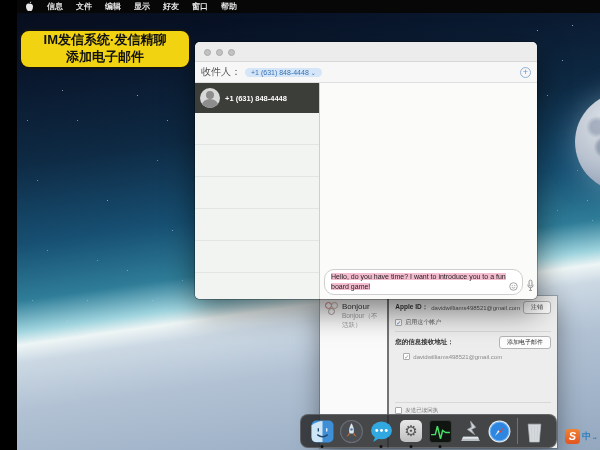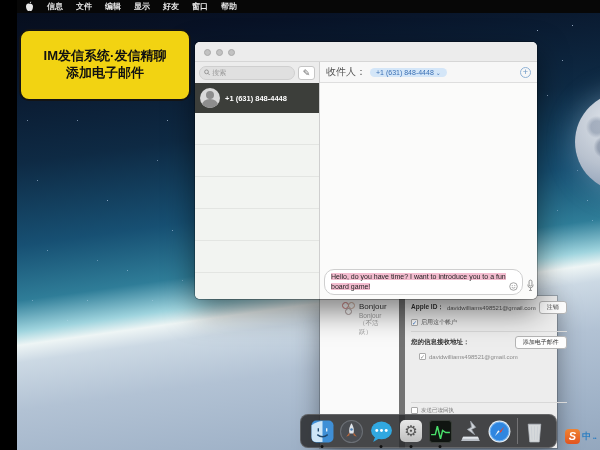--- a/index.html
+++ b/index.html
@@ -42,21 +42,21 @@
 
   
   .menubar { position:absolute; left:0; top:0; width:600px; height:13px; background:#070707;
     display:flex; align-items:center; gap:13px; padding:0 8px; z-index:70; }
   .menubar .apple { width:9px; height:11px; display:inline-block; }
   .menubar span.mi { color:#e8e8e8; font-size:8px; font-weight:bold; line-height:13px; white-space:nowrap; }
 
   
   .note { position:absolute; left:2px; top:29px; width:172px; z-index:40;
     background:#f2d312; border:2px solid #141414; border-radius:10px;
-    padding:17px 4px; text-align:center; color:#111; font-weight:bold;
+    padding:1px 4px; text-align:center; color:#111; font-weight:bold;
     font-size:13px; line-height:1.3; }
 
   
   .msgwin { position:absolute; left:178px; top:42px; width:342px; height:257px; z-index:30;
     border-radius:5px; overflow:hidden; background:#fbfbfa;
     box-shadow:0 12px 30px rgba(0,0,0,.5), 0 0 0 1px rgba(0,0,0,.25); }
   .titlebar { position:absolute; left:0; top:0; width:100%; height:20px; background:#ececec;
     border-bottom:1px solid #d6d6d6; }
   .lights { position:absolute; left:9px; top:7px; display:flex; gap:5px; }
   .light { width:7px; height:7px; border-radius:50%; background:#c2c2c2; border:1px solid #a9a9a9; }
@@ -93,21 +93,21 @@
   .field { flex:1; background:#fff; border:1px solid #cfcfcf; border-radius:10px;
     padding:2px 16px 2px 6px; font-size:7px; line-height:1.45; color:#222; position:relative; min-height:18px; }
   .field .hl { background:#f4bdd0; }
   .smiley { position:absolute; right:4px; bottom:3px; width:9px; height:9px; }
   .mic { width:9px; height:13px; flex:none; margin-bottom:3px; }
 
   
   .prefwin { position:absolute; left:303px; top:296px; width:237px; height:152px; z-index:10;
     background:#ededed; box-shadow:0 8px 24px rgba(0,0,0,.4), 0 0 0 1px rgba(0,0,0,.2);
     display:flex; font-size:7px; }
-  .pref-side { width:85px; background:#fafafa; border-right:6px solid #737373; padding:6px 22px; }
+  .pref-side { width:85px; background:#fafafa; border-right:2px solid #737373; padding:6px 5px; }
   .bonjour { display:flex; gap:4px; align-items:flex-start; }
   .bonjour-icon { width:13px; height:13px; position:relative; flex:none; }
   .bonjour-icon i { position:absolute; width:7px; height:7px; border-radius:50%; border:1.5px solid #c9a06a; }
   .bonjour-icon i:nth-child(1){ left:0; top:0; border-color:#c77; }
   .bonjour-icon i:nth-child(2){ right:0; top:0; border-color:#ca9; }
   .bonjour-icon i:nth-child(3){ left:3px; bottom:0; border-color:#a99; }
   .bonjour-title { font-size:8px; color:#333; }
   .bonjour-sub { font-size:6.5px; color:#9a9a9a; margin-top:1px; }
   .pref-main { flex:1; padding:5px 6px; position:relative; }
   .row { display:flex; align-items:center; gap:3px; margin-bottom:4px; }
@@ -216,30 +216,20 @@
 
   <div class="msgwin">
     <div class="titlebar">
       <div class="lights">
         <span class="light"></span>
         <span class="light"></span>
         <span class="light"></span>
       </div>
     </div>
     <div class="toolbar">
-      <div class="toolbar-left">
-        <div class="searchbox">
-          <svg width="7" height="7" viewBox="0 0 10 10">
-            <circle cx="4" cy="4" r="3" fill="none" stroke="#8f8f8f" stroke-width="1.4"></circle>
-            <line x1="6.2" y1="6.2" x2="9" y2="9" stroke="#8f8f8f" stroke-width="1.4"></line>
-          </svg>
-          <input placeholder="搜索" style="">
-        </div>
-        <div class="composebtn">✎</div>
-      </div>
       <div class="toolbar-right">
         <span class="to-label">收件人：</span>
         <span class="chip"><span>+1 (631) 848-4448</span><span class="chev">⌄</span></span>
         <span class="addbtn">+</span>
       </div>
     </div>
     <div class="sidebar">
       <div class="convo-sel">
         <span class="avatar"></span>
         <span class="convo-name">+1 (631) 848-4448</span>

